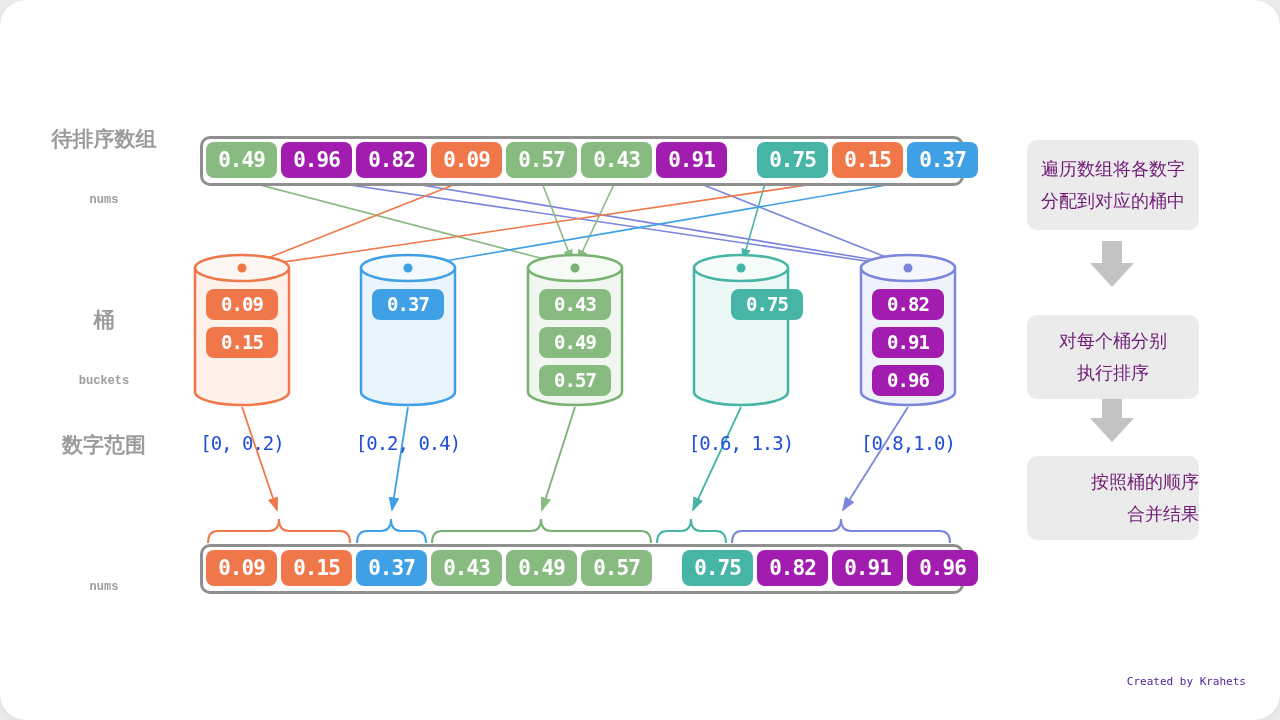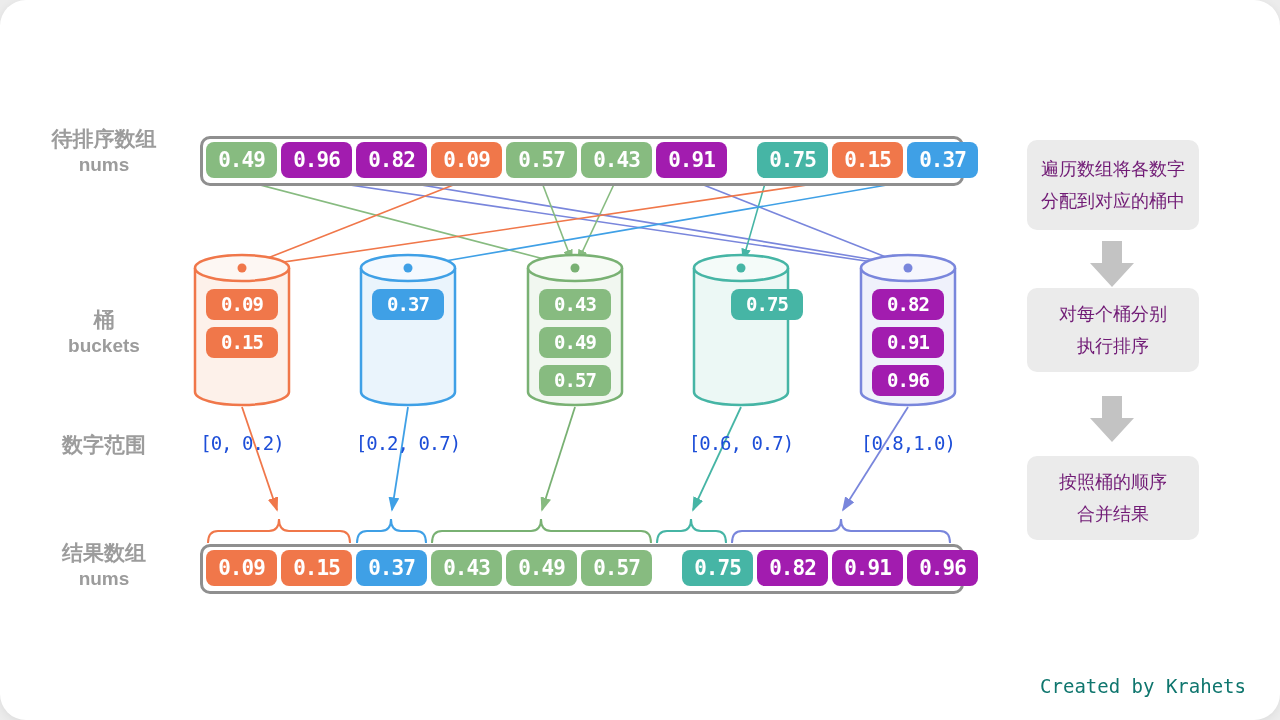--- a/index.html
+++ b/index.html
@@ -10,21 +10,21 @@
   
   .bg-green {background:#87bb80;}
   .bg-indigo{background:#a21caf;}
   .bg-orange{background:#f0774a;}
   .bg-teal  {background:#46b5a5;margin-left:26px;}
   .bg-blue  {background:#3fa0e6;}
 
   
   .side-label{position:absolute;left:18px;width:172px;text-align:center;color:#9c9c9c;
               font-weight:bold;font-size:21px;line-height:1.3;}
-  .side-label .mono{font-family:Liberation Sans, sans-serif;font-size:19px;}
+  .side-label .mono{font-family:Liberation Mono, monospace;font-size:12px;margin-top:40px;}
 
   
   .array-box{position:absolute;left:200px;width:752px;height:38px;background:#fff;
              border:3px solid #8f8f8f;border-radius:10px;display:flex;gap:4px;padding:3px;}
   .cell{width:71px;height:36px;border-radius:8px;color:#fff;text-align:center;line-height:36px;
         font-family:"DejaVu Sans Mono","Liberation Mono",monospace;font-weight:bold;font-size:21px;
         letter-spacing:-1px;flex:none;}
 
   
   .chip{position:absolute;width:72px;height:31px;border-radius:8px;color:#fff;text-align:center;
@@ -32,21 +32,21 @@
         font-weight:bold;font-size:19px;letter-spacing:-1px;}
 
   
   .range{position:absolute;top:432px;width:170px;text-align:center;color:#1d4ed8;
          font-family:"DejaVu Sans Mono","Liberation Mono",monospace;font-size:19px;letter-spacing:-1px;}
 
   
   .step-box{position:absolute;left:1027px;width:172px;background:#ebebeb;border-radius:10px;
             color:#701a75;font-size:18px;line-height:1.8;text-align:center;
             display:flex;flex-direction:column;justify-content:center;}
-  .watermark{position:absolute;right:34px;top:675px;color:#0f766e;font-size:19px;
+  .watermark{position:absolute;right:34px;top:675px;color:#4c1d95;font-size:11px;
              font-family:"DejaVu Sans Mono","Liberation Mono",monospace;}
 </style>
 </head>
 <body>
 
 <div class="canvas">
 
   <svg class="overlay" viewBox="0 0 1280 720">
     <defs>
       <marker id="ah-green" markerWidth="8" markerHeight="6" refX="7" refY="3" orient="auto">
@@ -132,21 +132,20 @@
     <div class="mono">nums</div>
   </div>
   <div class="side-label" style="top:307px;">
     <div>桶</div>
     <div class="mono">buckets</div>
   </div>
   <div class="side-label" style="top:432px;">
     <div>数字范围</div>
   </div>
   <div class="side-label" style="top:540px;">
-    <div>结果数组</div>
     <div class="mono">nums</div>
   </div>
 
   <div class="array-box" style="top:136px;">
     <span class="cell bg-green">0.49</span>
     <span class="cell bg-indigo">0.96</span>
     <span class="cell bg-indigo">0.82</span>
     <span class="cell bg-orange">0.09</span>
     <span class="cell bg-green">0.57</span>
     <span class="cell bg-green">0.43</span>
@@ -161,44 +160,44 @@
   <div class="chip bg-blue" style="left:372px;top:289px;">0.37</div>
   <div class="chip bg-green" style="left:539px;top:289px;">0.43</div>
   <div class="chip bg-green" style="left:539px;top:327px;">0.49</div>
   <div class="chip bg-green" style="left:539px;top:365px;">0.57</div>
   <div class="chip bg-teal" style="left:705px;top:289px;">0.75</div>
   <div class="chip bg-indigo" style="left:872px;top:289px;">0.82</div>
   <div class="chip bg-indigo" style="left:872px;top:327px;">0.91</div>
   <div class="chip bg-indigo" style="left:872px;top:365px;">0.96</div>
 
   <div class="range" style="left:157px;">[0, 0.2)</div>
-  <div class="range" style="left:323px;">[0.2, 0.7)</div>
-  <div class="range" style="left:656px;">[0.6, 0.7)</div>
+  <div class="range" style="left:323px;">[0.2, 0.4)</div>
+  <div class="range" style="left:656px;">[0.6, 1.3)</div>
   <div class="range" style="left:823px;">[0.8,1.0)</div>
 
   <div class="array-box" style="top:544px;">
     <span class="cell bg-orange">0.09</span>
     <span class="cell bg-orange">0.15</span>
     <span class="cell bg-blue">0.37</span>
     <span class="cell bg-green">0.43</span>
     <span class="cell bg-green">0.49</span>
     <span class="cell bg-green">0.57</span>
     <span class="cell bg-teal">0.75</span>
     <span class="cell bg-indigo">0.82</span>
     <span class="cell bg-indigo">0.91</span>
     <span class="cell bg-indigo">0.96</span>
   </div>
 
   <div class="step-box" style="top:140px;height:90px;">
     <div>遍历数组将各数字</div>
     <div>分配到对应的桶中</div>
   </div>
-  <div class="step-box" style="top:288px;height:84px;">
+  <div class="step-box" style="top:315px;height:84px;">
     <div>对每个桶分别</div>
     <div>执行排序</div>
   </div>
-  <div class="step-box" style="top:456px;height:84px;">
+  <div class="step-box" style="top:456px;height:84px;align-items:flex-end;">
     <div>按照桶的顺序</div>
     <div>合并结果</div>
   </div>
 
   <div class="watermark">Created by Krahets</div>
 </div>
 
 </body></html>

